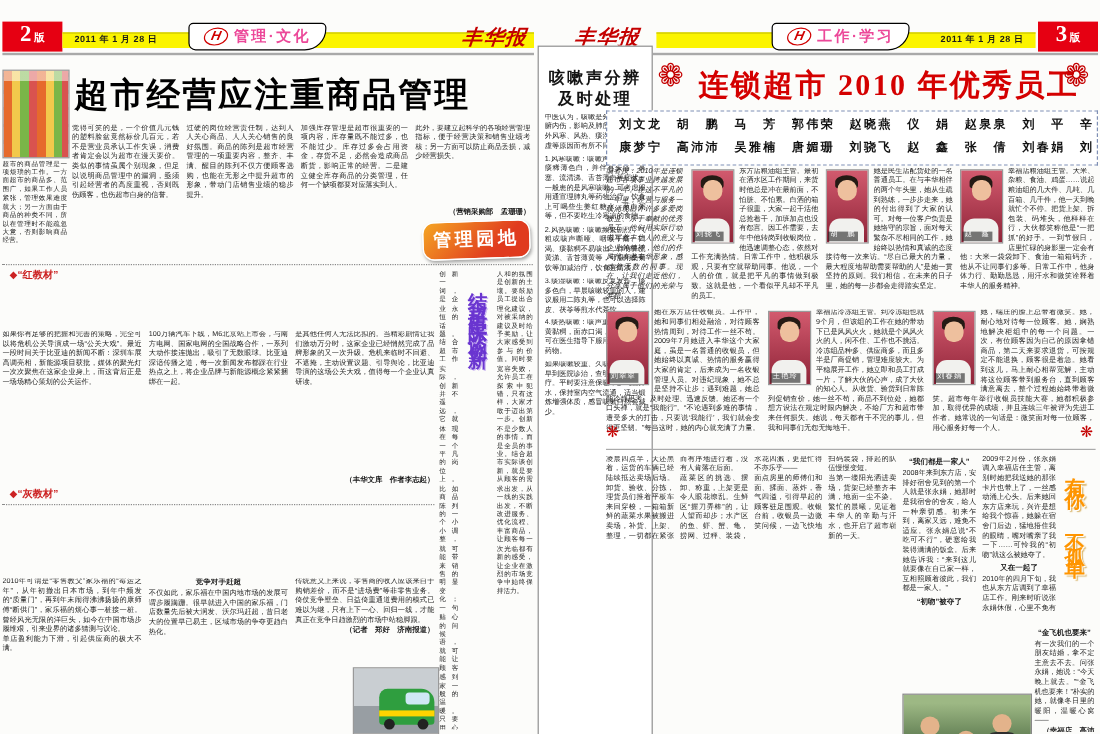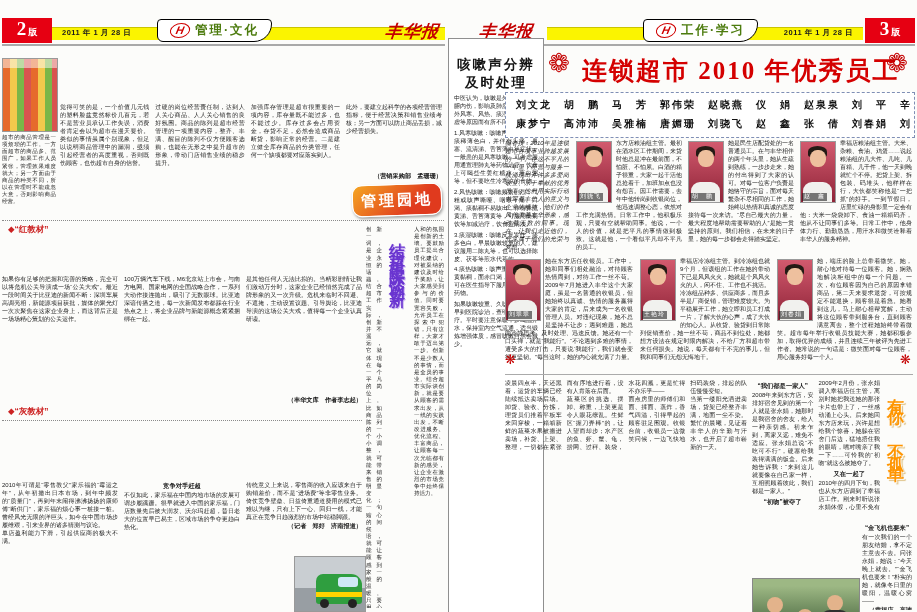--- a/index.html
+++ b/index.html
@@ -13,21 +13,21 @@
   .cols2{column-count:2;column-gap:5px}
   .hdr{border-bottom:2px solid #a9a9a9}
   .edbox{background:#e60012;color:#fff;font-weight:bold;text-align:center;
          display:flex;align-items:baseline;justify-content:center;gap:2px}
   .ednum{font-size:19px;font-family:"Liberation Serif",serif}
   .edban{font-size:9px}
   .ybar{background:#fbf400;border-top:1px solid #c9c400}
   .hdate{font-size:7.5px;font-weight:bold;color:#1a1a1a;letter-spacing:.5px}
   .tab{border:1.6px solid #000;background:#fff;border-radius:4px 4px 18px 6px;
        display:flex;align-items:center;gap:5px;padding:0 12px;height:21px}
-  .seclbl{color:#4d7c0f;font-weight:bold;font-size:12.5px;letter-spacing:2px}
+  .seclbl{color:#ec4899;font-weight:bold;font-size:12.5px;letter-spacing:2px}
   .logo{color:#d00000;border:1.6px solid #d00000;border-radius:50%;font-weight:bold;
         font-style:italic;font-size:11px;padding:0 5px;transform:skew(-12deg);line-height:13px}
   .mast{color:#c40000;font-family:"Liberation Serif",serif;font-weight:bold;font-style:italic;
         font-size:17px;letter-spacing:1px;transform:skew(-6deg)}
   .h1L{font-size:28px;font-weight:bold;letter-spacing:2px;color:#000;white-space:nowrap}
   .tagred{color:#cc2222;font-weight:bold;font-size:8.5px}
   .h2blue{font-size:25px;font-weight:bold;letter-spacing:3px;color:#2a7bd0;
           text-shadow:2px 2px 0 #a8e2f2;text-align:center;white-space:nowrap}
   .h2pink{font-size:24px;font-weight:bold;letter-spacing:6px;color:#b23b2e;
           font-family:"Liberation Serif",serif;white-space:nowrap;
@@ -106,20 +106,21 @@
     </div>
     <span class="abs hdate" style="right:62px;top:10px">2011 年 1 月 28 日</span>
     <div class="abs edbox" style="right:0;top:0;width:50px;height:25px">
       <span class="ednum">3</span>
       <span class="edban">版</span>
     </div>
   </div>
 
   <div class="abs shopphoto" style="left:2px;top:58px;width:54px;height:72px"></div>
   <div class="abs bt55" style="left:2px;top:134px;width:54px;height:84px">超市的商品管理是一项烦琐的工作。一方面超市的商品多、范围广，如果工作人员紧张，管理效果难度就大；另一方面由于商品的种类不同，所以在管理时不能疏忽大意，否则影响商品经营。</div>
+  <div class="abs h1L" style="left:62px;top:60px">超市经营应注重商品管理</div>
   <div class="abs bt cols3" style="left:60px;top:104px;width:280px;height:114px">
     <div>觉得可笑的是，一个价值几元钱的塑料脸盆竟然标价几百元，若不是营业员承认工作失误，消费者肯定会以为超市在漫天要价。类似的事情虽属个别现象，但足以说明商品管理中的漏洞，亟须引起经营者的高度重视，否则既伤顾客，也伤超市自身的信誉。</div>
     <div>过硬的岗位经营责任制，达到人人关心商品、人人关心销售的良好氛围。商品的陈列是超市经营管理的一项重要内容，整齐、丰满、醒目的陈列不仅方便顾客选购，也能在无形之中提升超市的形象，带动门店销售业绩的稳步提升。</div>
     <div>加强库存管理是超市很重要的一项内容，库存量既不能过多，也不能过少。库存过多会占用资金，存货不足，必然会造成商品断货，影响正常的经营。二是建立健全库存商品的分类管理，任何一个缺项都要对应落实到人。</div>
   </div>
   <div class="abs bt" style="left:346px;top:104px;width:96px;height:66px">此外，要建立起科学的各项经营管理指标，便于经营决策和销售业绩考核；另一方面可以防止商品丢损，减少经营损失。</div>
   <div class="abs sig" style="left:346px;top:172px;width:96px">（营销采购部　孟珊珊）</div>
   <div class="abs badge" style="left:352px;top:184px;width:88px;height:30px;line-height:30px">管理园地</div>
 
   <div class="abs dotline" style="left:2px;top:220px;width:442px"></div>

